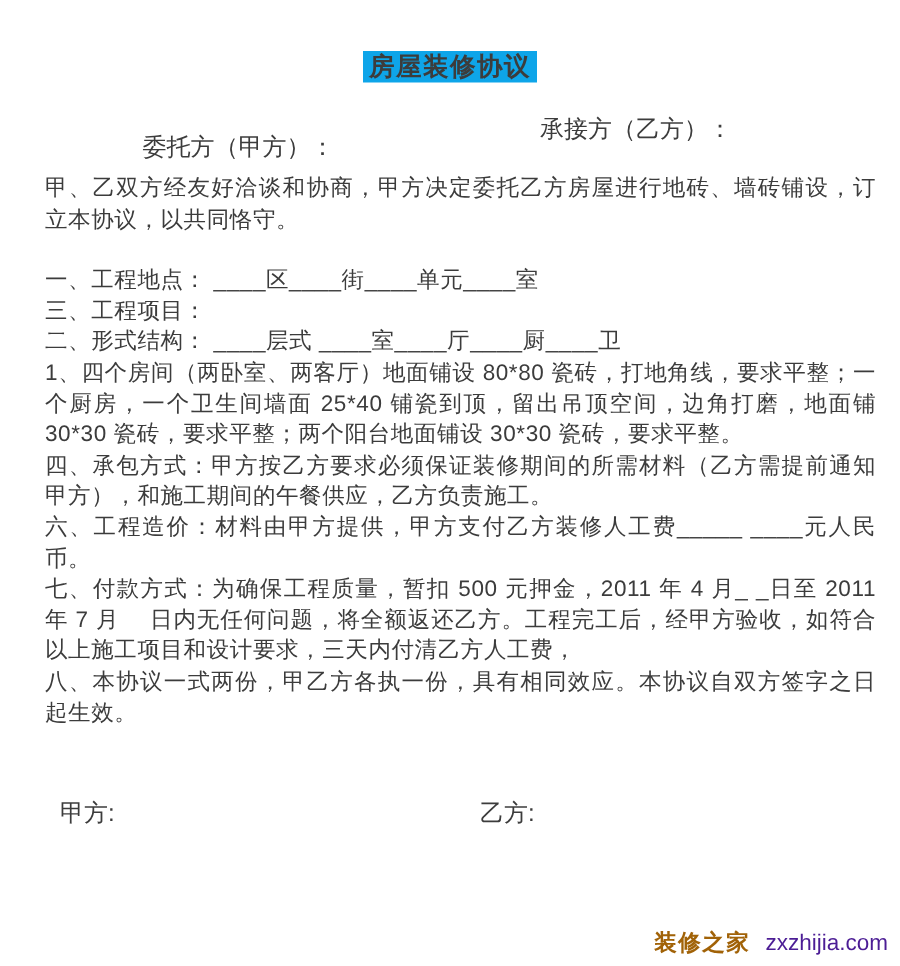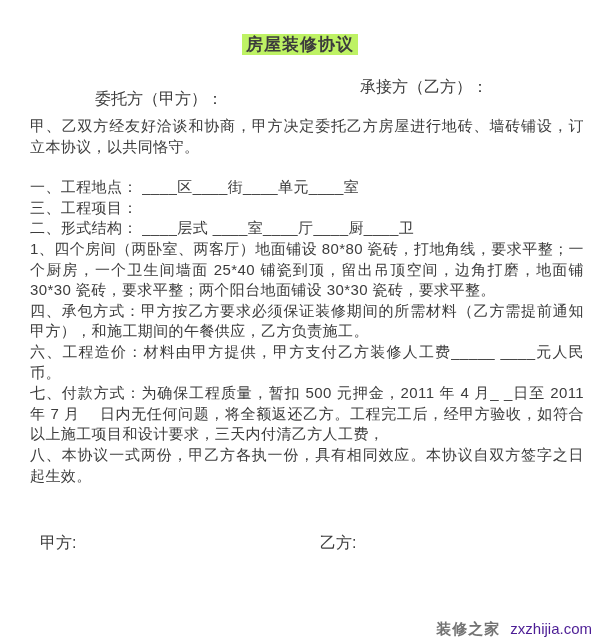--- a/index.html
+++ b/index.html
@@ -23,21 +23,21 @@
   .title {
     margin: 0;
     padding-top: 34px;
     text-align: center;
     font-size: 17px;
     font-weight: 600;
     line-height: 22px;
     letter-spacing: 1px;
   }
   .hl {
-    background: #bef264;
+    background: #0ea5e9;
     padding: 1px 4px;
     margin-top: 32px;
   }
   .parties {
     position: relative;
     margin-top: 21px;
     height: 20px;
     font-size: 16px;
     line-height: 20px;
   }
@@ -68,21 +68,21 @@
   .sig-b { position: absolute; left: 320px; top: 0; }
   .watermark {
     position: absolute;
     right: 8px;
     bottom: 6px;
     font-size: 15px;
     line-height: 18px;
     user-select: none;
     white-space: nowrap;
   }
-  .wm-name { color: #737373; font-weight: 700; letter-spacing: 1px; }
+  .wm-name { color: #a16207; font-weight: 700; letter-spacing: 1px; }
   .wm-url  { color: #4c1d95; margin-left: 6px; }
 </style>
 </head>
 <body>
 
 <div class="page">
 
   <h1 class="title"><span class="hl">房屋装修协议</span></h1>
 
   <div class="parties">

